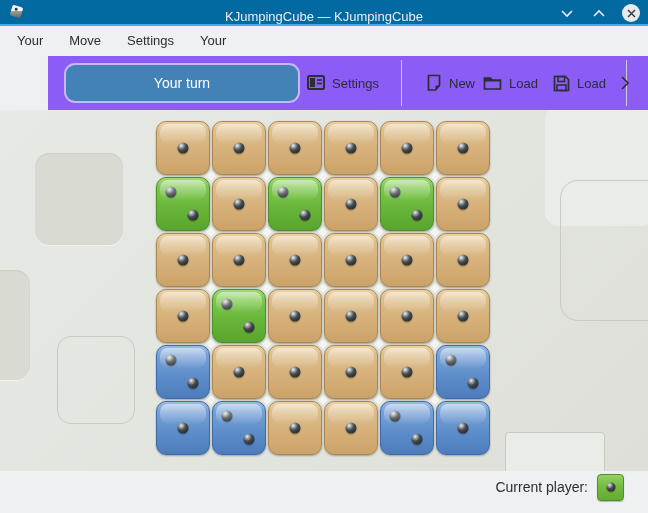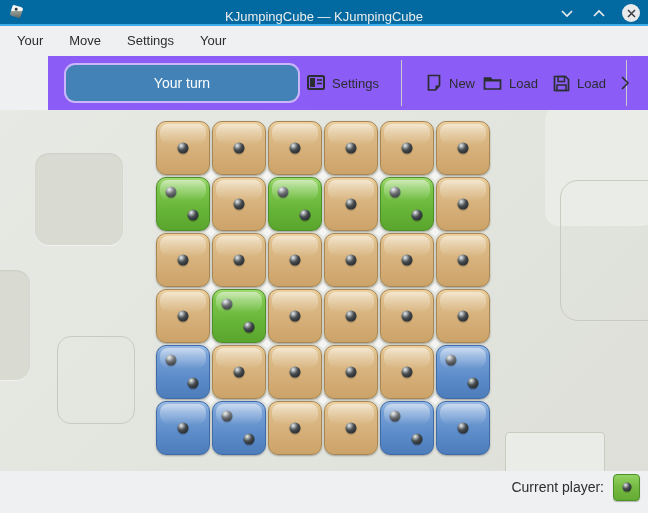--- a/index.html
+++ b/index.html
@@ -45,21 +45,21 @@
   .cube.blue  { background:linear-gradient(180deg,#9cbce4 0%,#77a1d6 18%,#5c8cca 60%,#4d7cba 100%); border:1px solid #3e6ba8; }
   .dot { position:absolute; width:11px; height:11px; border-radius:50%;
          background:radial-gradient(circle at 34% 28%, #eceeee 0%, #a9aeb1 16%, #474c50 42%, #2c3033 72%, #212427 100%);
          box-shadow:0 1px 1px rgba(0,0,0,.35); }
   .dot.c  { left:50%; top:50%; transform:translate(-50%,-50%); }
   .dot.tl { left:27%; top:26%; transform:translate(-50%,-50%); }
   .dot.br { left:69%; top:72%; transform:translate(-50%,-50%); }
   .corner-diamond { position:absolute; width:7px; height:7px; background:#f4f5f2; transform:translate(-50%,-50%) rotate(45deg); border-radius:1px; }
 
   
-  .statusbar { height:32px; background:#eff0f1; display:flex; align-items:center; justify-content:flex-end; padding-right:8px; gap:9px; }
+  .statusbar { height:32px; background:#eff0f1; display:flex; align-items:center; justify-content:flex-end; padding-right:24px; gap:9px; }
   .status-label { font-size:14px; color:#2b2e31; }
   .status-cube { position:relative; width:27px; height:27px; border-radius:4px; box-shadow:0 1px 1px rgba(0,0,0,.25); }
   .status-cube.green { background:linear-gradient(180deg,#93d263 0%,#76bb43 45%,#64ab33 100%); border:1px solid #4c8f26; }
   .status-cube .dot { width:9px; height:9px; }
 </style>
 </head>
 <body>
 
 <div class="window">
 

